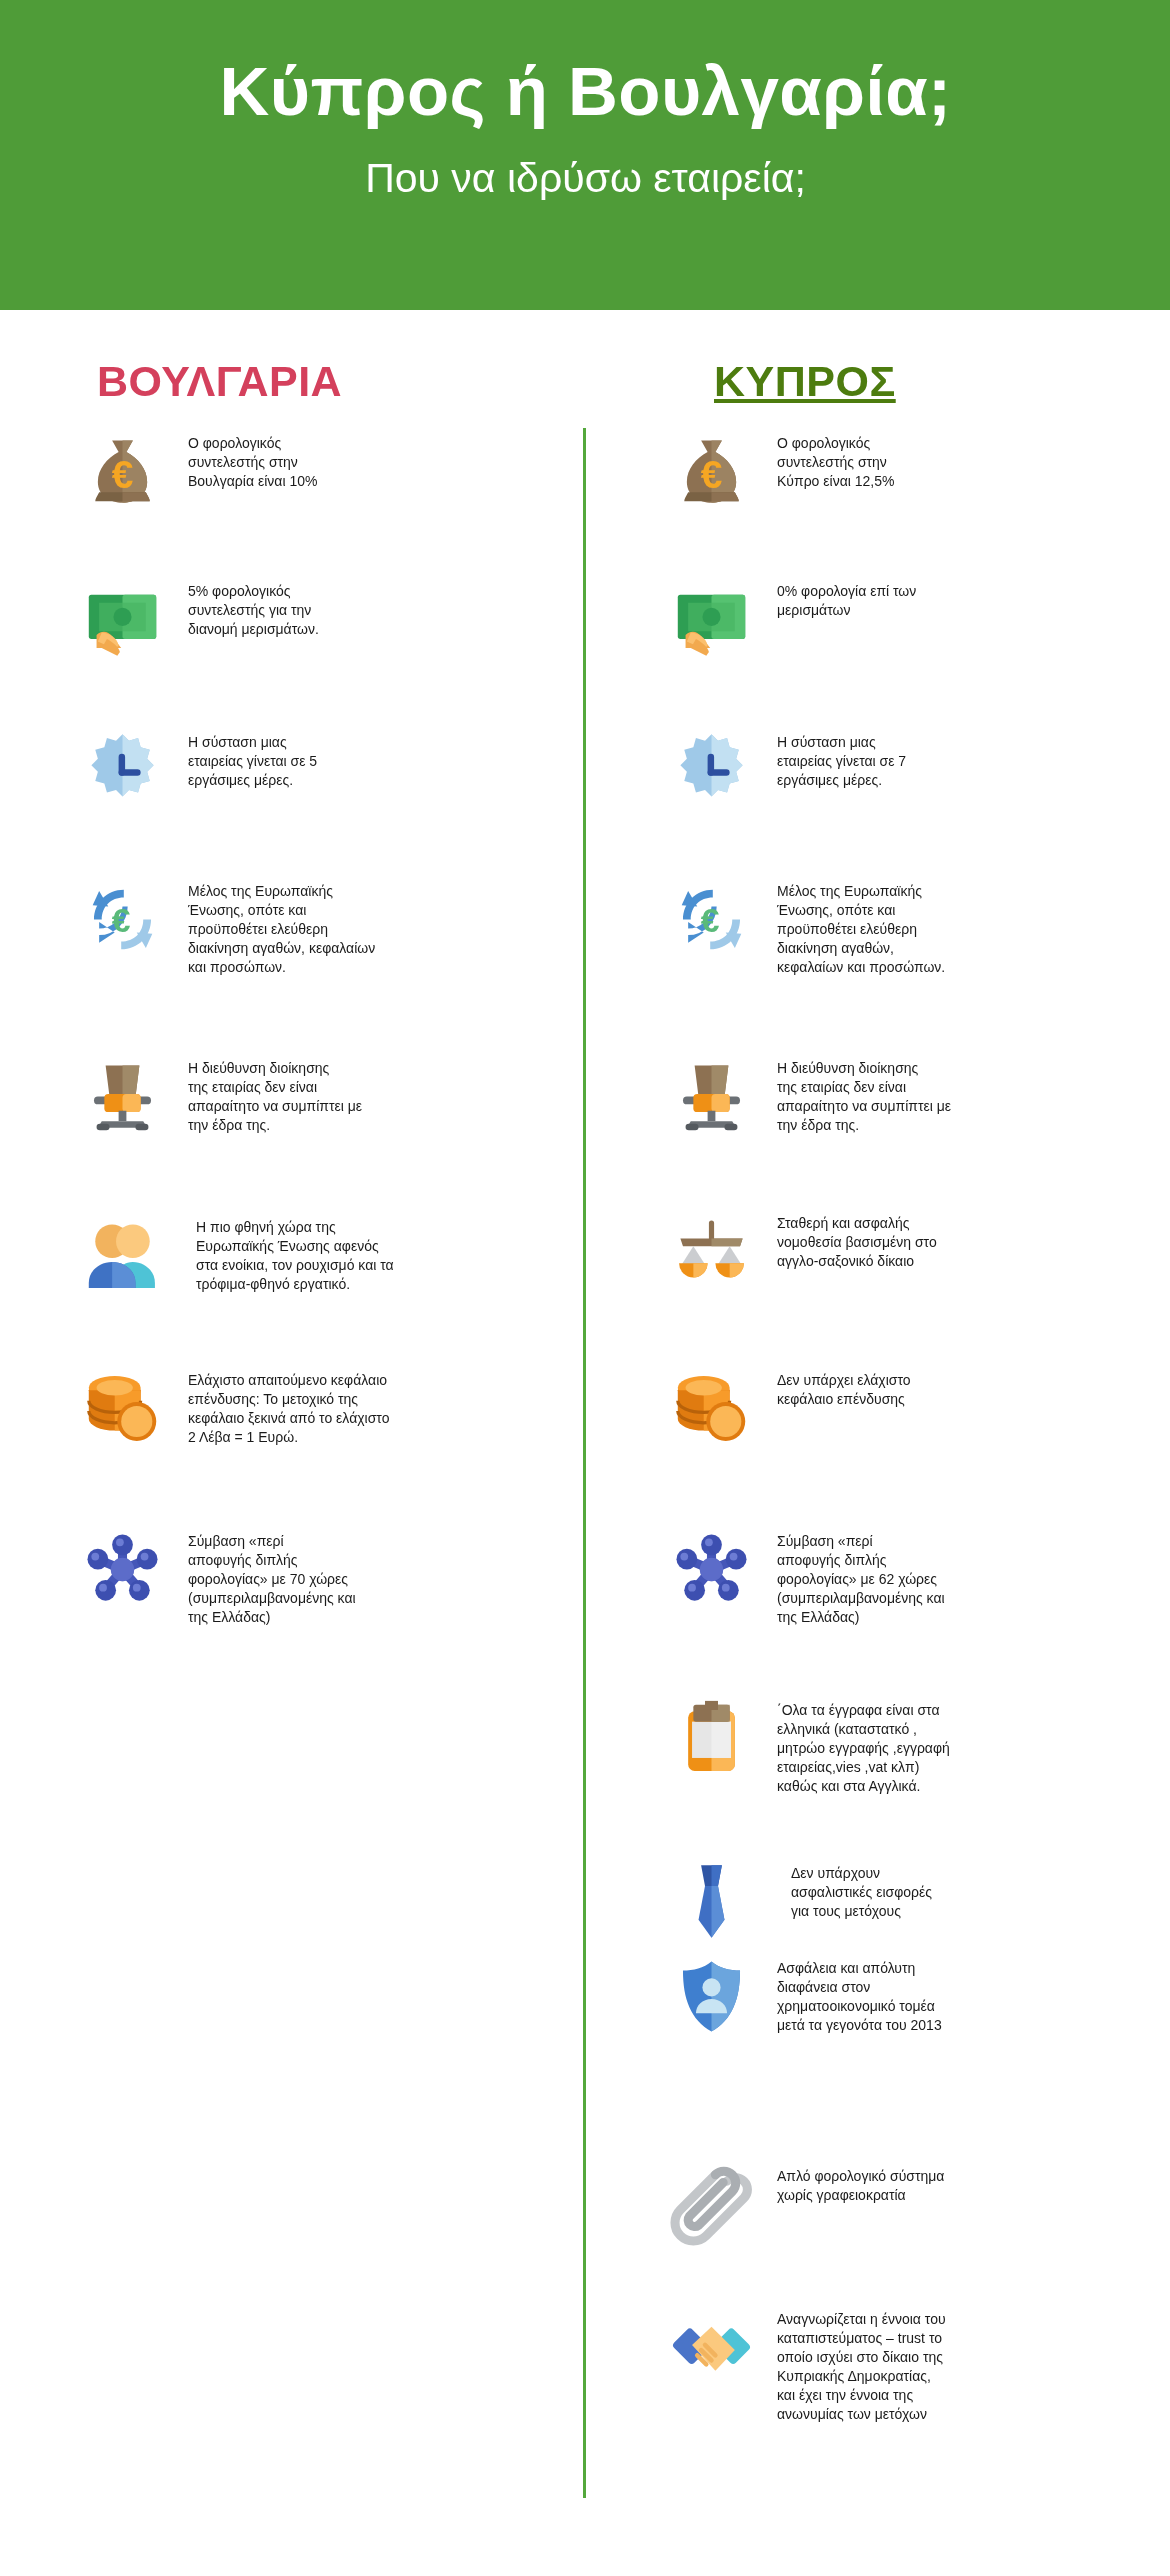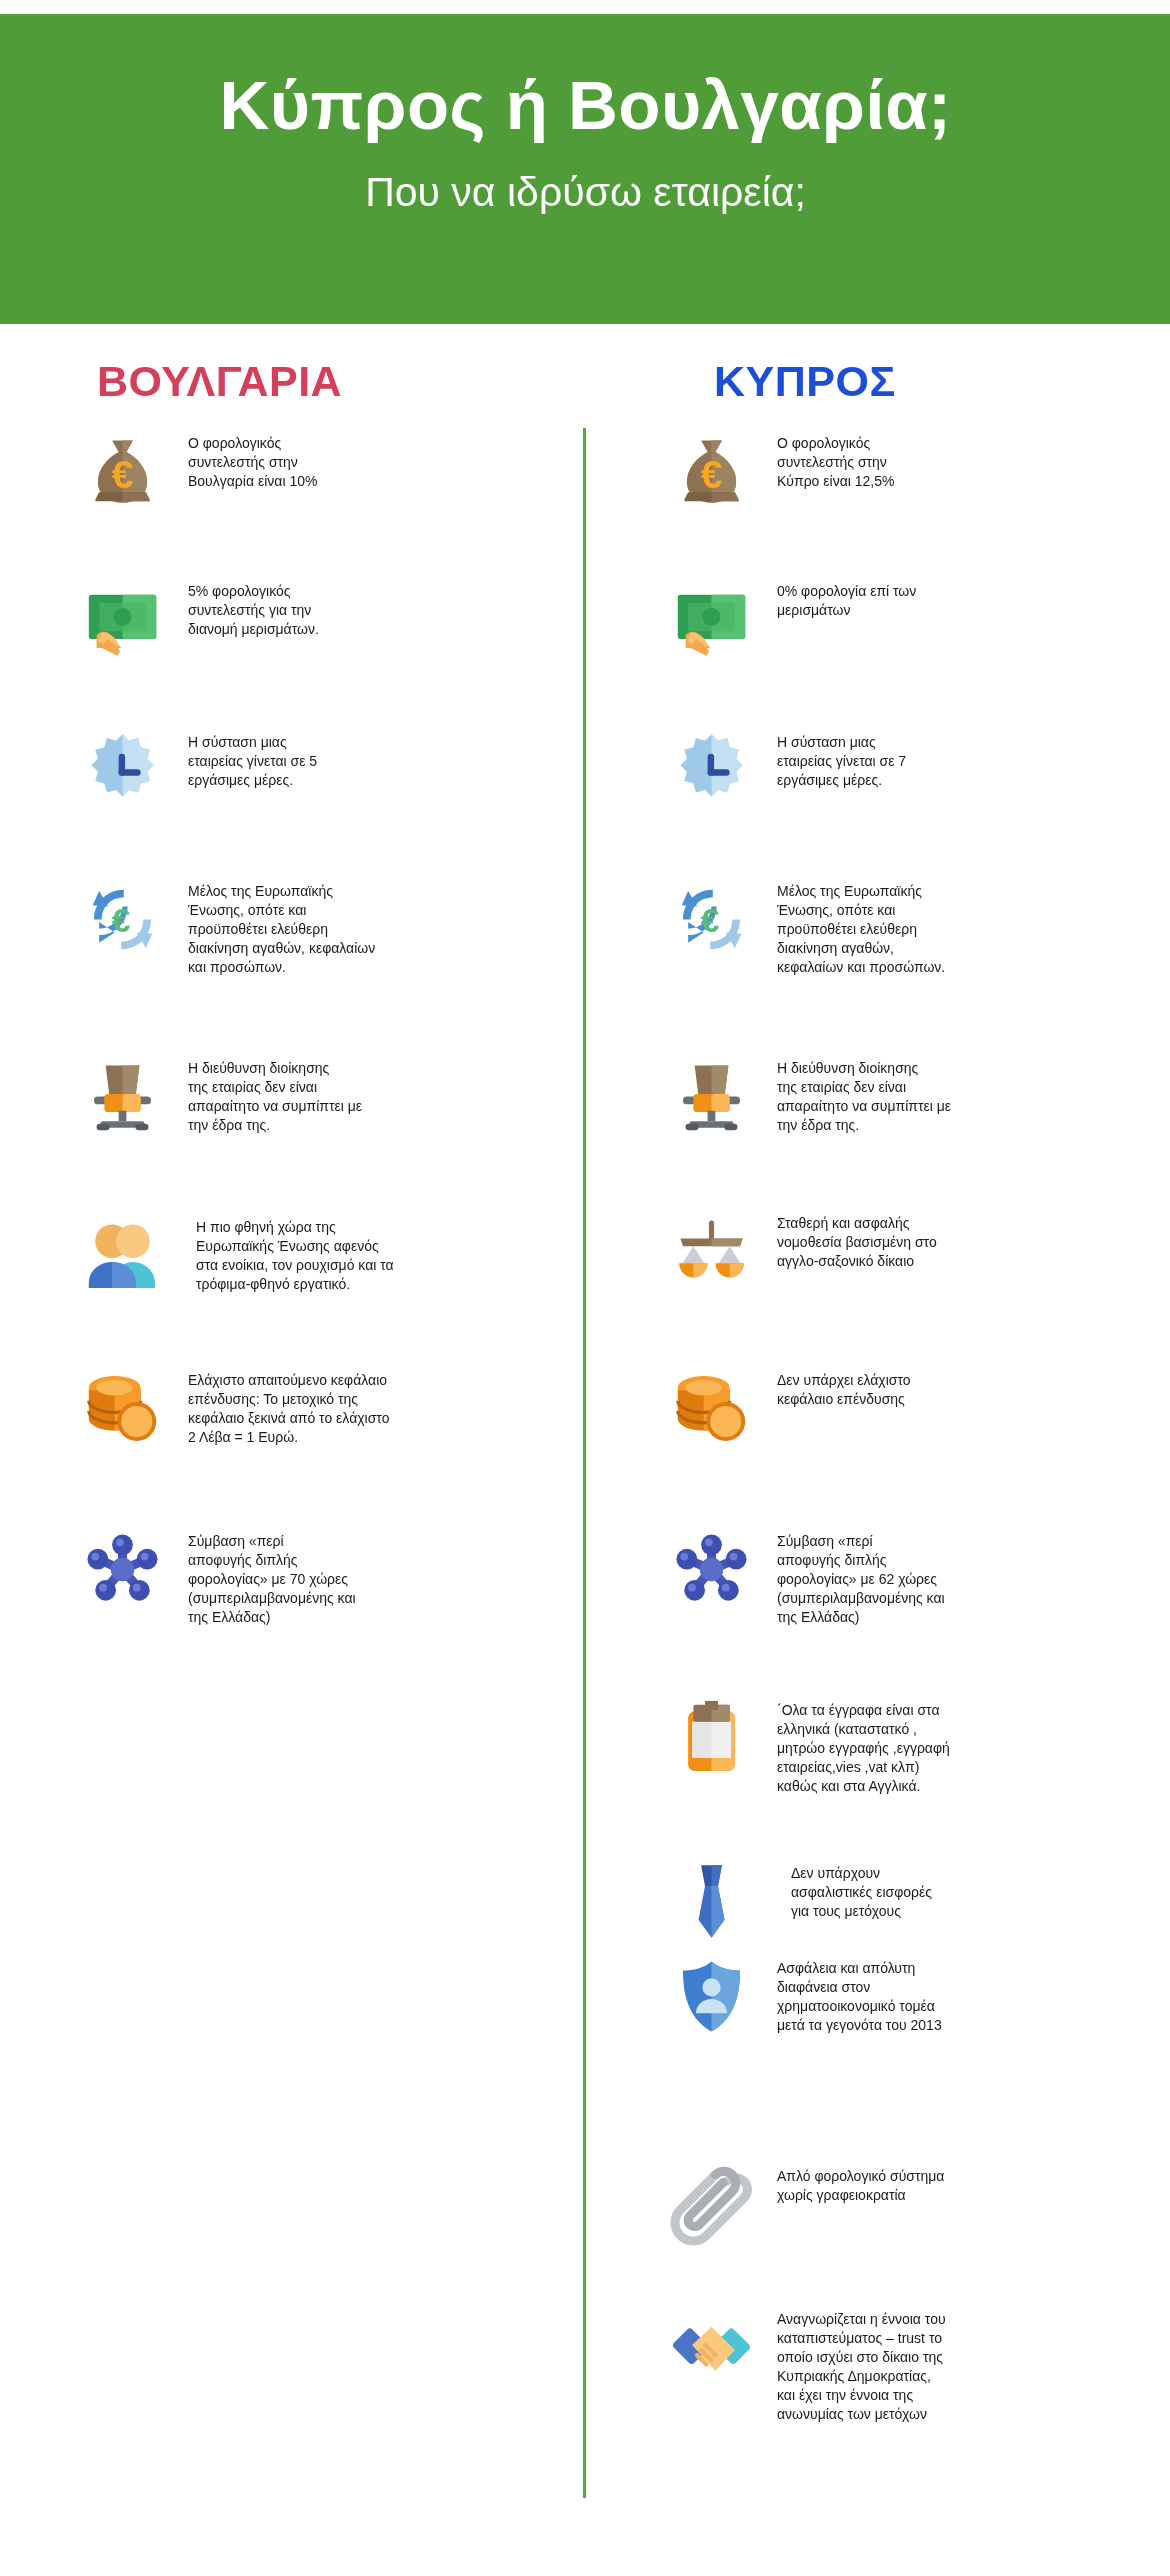--- a/index.html
+++ b/index.html
@@ -16,21 +16,21 @@
     width: 1171px;
     height: 2576px;
     background: #ffffff;
     overflow: hidden;
   }
 
   
   .header {
     position: absolute;
     left: 0;
-    top: 14px;
+    top: 0;
     width: 1171px;
     height: 310px;
     background: #4f9c38;
     display: flex;
     flex-direction: column;
     align-items: center;
     justify-content: flex-start;
     padding-top: 56px;
   }
   .header-title {
@@ -122,21 +122,21 @@
 <body>
 
 <div id="page">
 
   <div class="header" style="background: rgb(79, 156, 56);">
     <div class="header-title">Κύπρος ή Βουλγαρία;</div>
     <div class="header-subtitle">Που να ιδρύσω εταιρεία;</div>
   </div>
 
   <div class="col-heading left" style="color: rgb(212, 64, 92);">ΒΟΥΛΓΑΡΙΑ</div>
-  <div class="col-heading right" style="color: #1d4ed8;">ΚΥΠΡΟΣ</div>
+  <div class="col-heading right" style="color: #4d7c0f; text-decoration: underline;">ΚΥΠΡΟΣ</div>
 
   <div class="divider" style="background: rgb(84, 168, 60);"></div>
 
   <div class="columns">
     <div class="column left" id="col-left" style="height: 1296px;">
         <div class="row" style="top: 0px;">
           <div class="row-icon">
             <svg width="83" height="83" viewBox="0 0 64 64">
               <use href="#ic-money-bag-euro-icon"></use>
             </svg>

